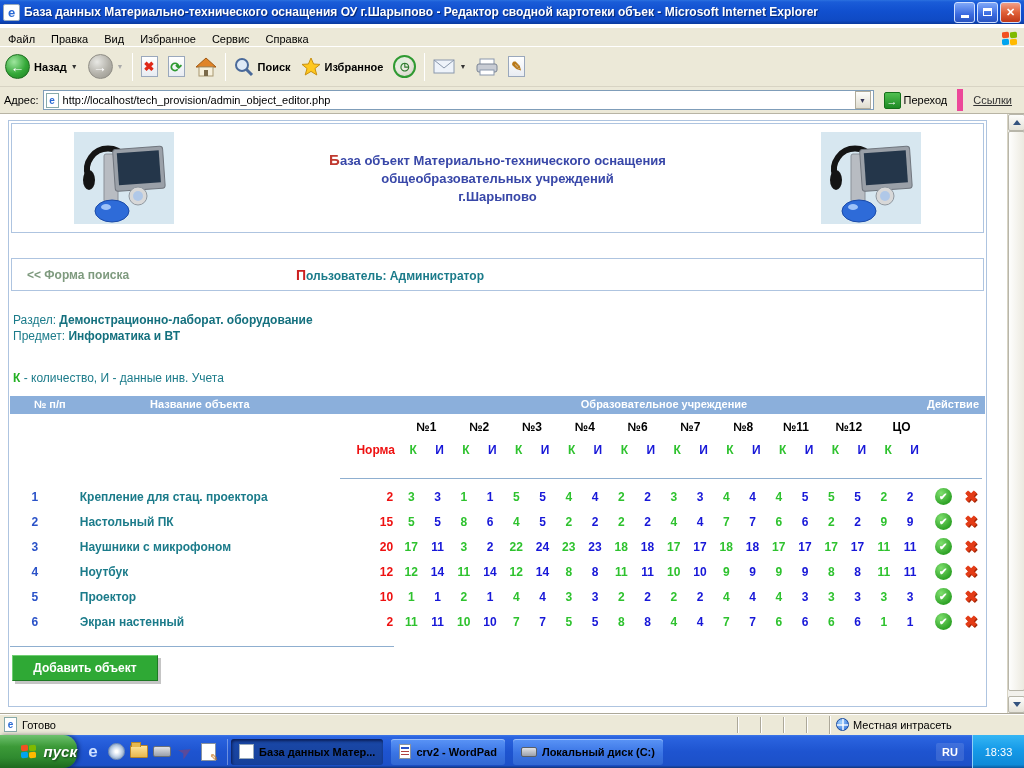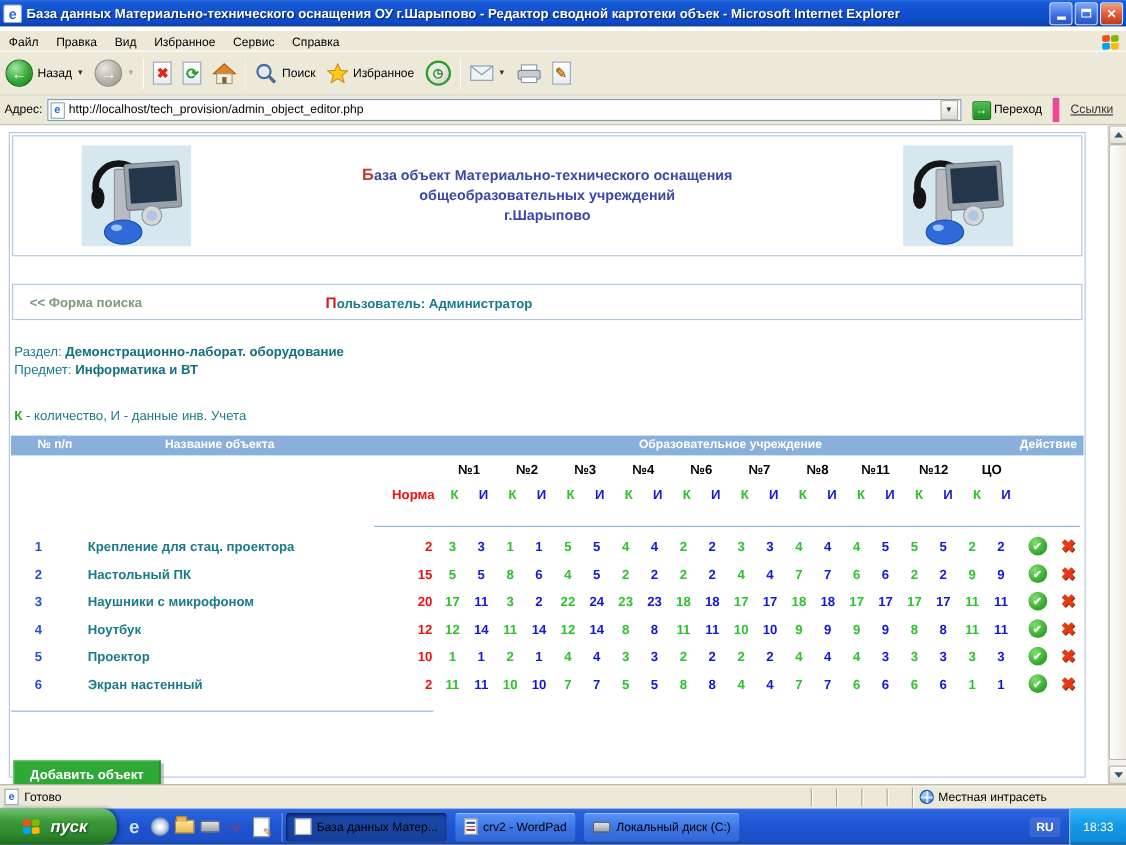--- a/index.html
+++ b/index.html
@@ -38,21 +38,21 @@
   .circle.hist  { width:23px; height:23px; background:radial-gradient(circle at 35% 30%,#d8f0d8,#ecebe2 40%,#cfcdc2);
     border:2px solid #2f9a32; color:#2f7a30; font-size:11px; }
   .caret { font-size:7px; color:#333; }
   .caret.dis { color:#aaa; }
   .tsep { width:1px; height:28px; background:#c8c4b4; border-right:1px solid #fff; margin:0 3px; }
   .doc { width:17px; height:21px; background:linear-gradient(#ffffff,#e8ecf2); border:1px solid #9aa8bc;
     position:relative; display:flex; align-items:center; justify-content:center; font-weight:bold; }
   .doc.stop::before { content:"✖"; color:#e02818; font-size:13px; }
   .doc.refresh::before { content:"⟳"; color:#2f9a32; font-size:14px; }
   .doc.edit::before { content:"✎"; color:#b87818; font-size:13px; }
-  .tlabel { color:#000; }
+  .tlabel { color:#000;font-weight:bold; }
 
   
   #addressbar { position:absolute; left:0; top:87px; width:1024px; height:27px; background:#ece9d8;
     border-bottom:1px solid #b8b4a4; display:flex; align-items:center; font-size:11px; padding:0 4px; gap:4px; }
   #addr-input { flex:1; height:20px; background:#fff; border:1px solid #7f9db9; display:flex; align-items:center;
     padding:0 2px; gap:4px; }
   #addr-input .url { flex:1; font-size:11px; color:#000; }
   .mini-ie { width:13px; height:15px; background:#fff; border:1px solid #8aa; font-size:10px; font-weight:bold;
     color:#2a6ad4; text-align:center; line-height:13px; }
   .drop-btn { width:16px; height:18px; background:linear-gradient(#fdfdfb,#e0ddd0); border:1px solid #b0ac9c;
@@ -106,21 +106,21 @@
   .c-act.first { margin-left:6px; }
   .act-ok { display:inline-flex; width:17px; height:17px; border-radius:50%; cursor:pointer;
     background:radial-gradient(circle at 35% 30%,#7fdf6f,#2fa327 70%); color:#fff; font-size:10px;
     align-items:center; justify-content:center; }
   .act-ok::before { content:"✔"; }
   .act-del { color:#e33b16; font-size:16px; cursor:pointer; text-shadow:1px 1px 0 #a02606; }
   .act-del::before { content:"✖"; }
   .tline1 { position:absolute; top:82px; left:330px; right:3px; border-top:1px solid #8fafd0; }
   .tline2 { position:absolute; top:250px; left:0; width:384px; border-top:1px solid #8fafd0; }
 
-  #add-btn { position:absolute; left:3px; top:570px; width:134px; height:26px; background:#2fa935;
+  #add-btn { position:absolute; left:3px; top:534px; width:146px; height:26px; background:#2fa935;
     border:1px solid #1e7a24; border-top-color:#6fcf73; border-left-color:#6fcf73;
     color:#fff; font-weight:bold; font-size:12px; display:flex; align-items:center; justify-content:center;
     box-shadow:3px 3px 0 rgba(150,150,150,.55); cursor:pointer; }
 
   
   #vscroll { position:absolute; right:0; top:0; width:17px; height:599px; background:#f2f1ec; border-left:1px solid #d8d4c4; }
   .sb-btn { position:absolute; left:0; width:17px; height:17px; background:linear-gradient(#fdfdfb,#e4e2d8);
     border:1px solid #b8b6aa; border-radius:2px; display:flex; align-items:center; justify-content:center; }
   .sb-btn.up { top:0; }
   .sb-btn.down { bottom:0; }
@@ -138,21 +138,21 @@
     display:flex; align-items:center; gap:4px; padding-left:6px; color:#000; }
   .globe { width:13px; height:13px; border-radius:50%; background:radial-gradient(circle at 35% 30%,#9fd0ff,#2a6ad4);
     border:1px solid #1a4a9e; position:relative; }
   .globe::before { content:""; position:absolute; left:5px; top:0; width:2px; height:11px; background:rgba(255,255,255,.7); }
   .globe::after { content:""; position:absolute; left:0; top:5px; width:11px; height:2px; background:rgba(255,255,255,.7); }
 
   
   #taskbar { position:absolute; left:0; top:735px; width:1024px; height:33px;
     background:linear-gradient(180deg,#3e77e8 0%,#2b64e0 6%,#1e54d0 50%,#1c50c8 92%,#12357c 100%);
     display:flex; align-items:center; }
-  #start-btn { width:106px; height:33px; border-radius:0 14px 14px 0; cursor:pointer;
+  #start-btn { width:77px; height:33px; border-radius:0 14px 14px 0; cursor:pointer;
     background:linear-gradient(180deg,#6fc26f 0%,#3c9a38 35%,#2f8a2f 70%,#1e6a1e 100%);
     box-shadow:2px 0 4px rgba(0,0,20,.45); display:flex; align-items:center; gap:9px; padding-left:21px; }
   #start-btn .lbl { color:#fff; font-weight:bold; font-style:italic; font-size:15px; text-shadow:1px 1px 2px #14421a; }
   #quick-launch { display:flex; align-items:center; gap:3px; padding:0 6px; }
   .ql { width:20px; height:20px; display:flex; align-items:center; justify-content:center; cursor:pointer; }
   .ql-ie { color:#cfe0ff; font-size:17px; font-weight:bold; }
   .ql-cd { width:17px; height:17px; border-radius:50%; background:radial-gradient(circle,#fff 12%,#c9d8ea 45%,#8fa8c8 75%); border:1px solid #7a92b4; }
   .ql-folder { width:18px; height:13px; background:linear-gradient(#ffe49a,#e8b84e); border:1px solid #b8862a; border-radius:1px; position:relative; }
   .ql-folder::before { content:""; position:absolute; left:0; top:-4px; width:8px; height:4px; background:#e8b84e; border:1px solid #b8862a; border-bottom:none; }
   .ql-drive { width:18px; height:11px; background:linear-gradient(#e0e2e6,#9aa0aa); border:1px solid #6a7078; border-radius:2px; }

